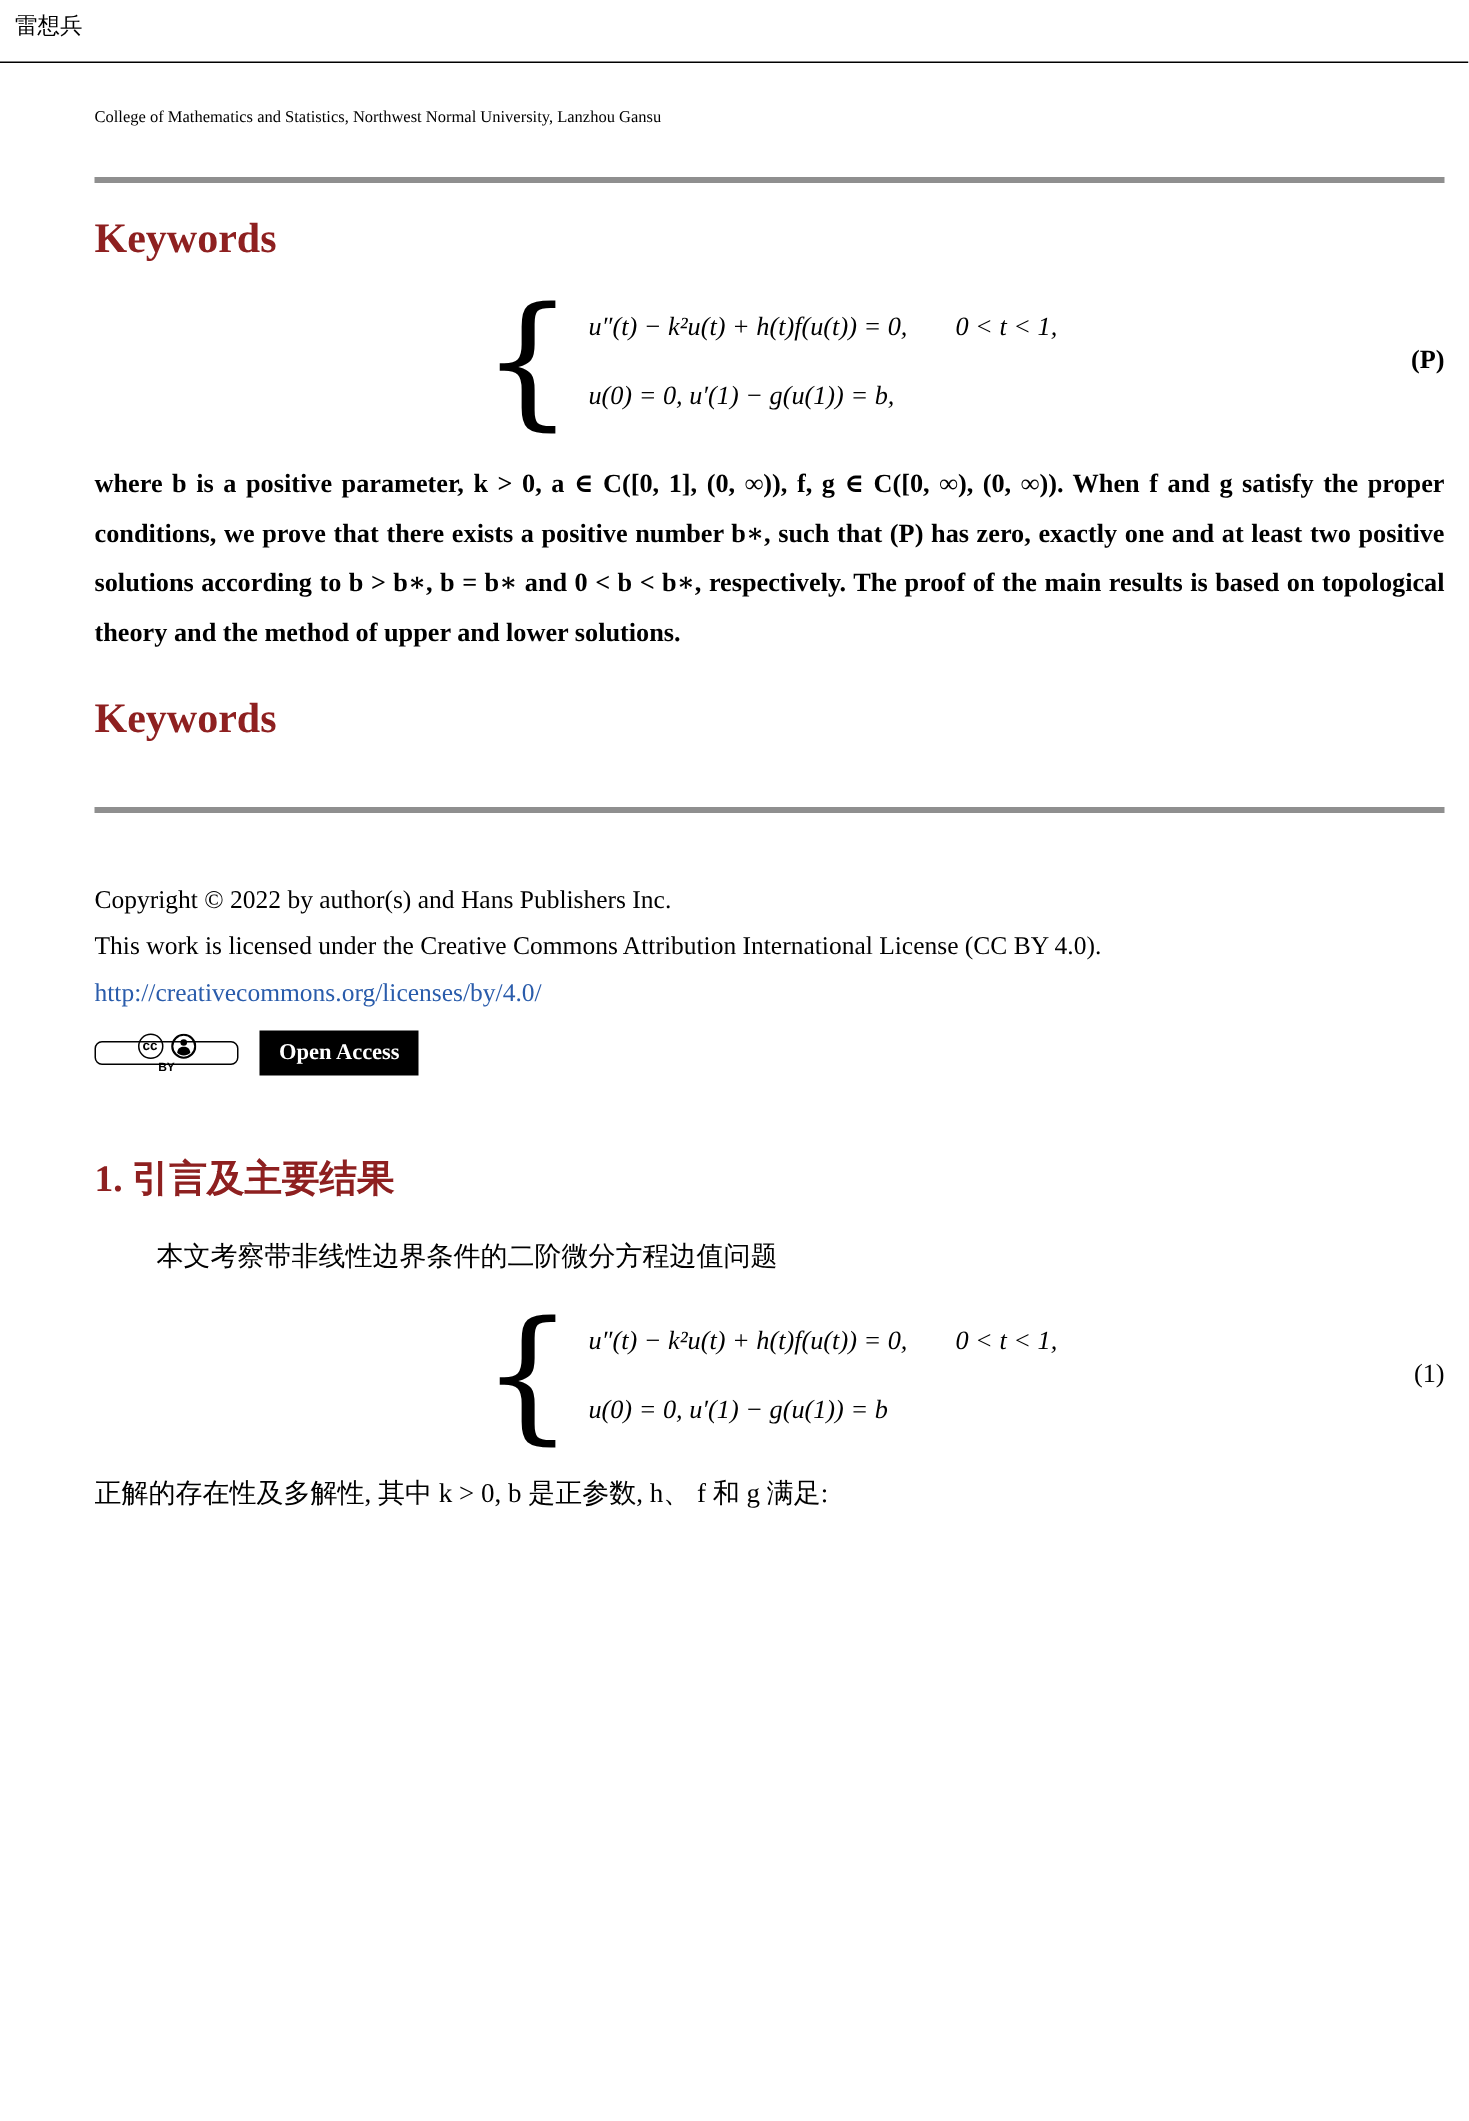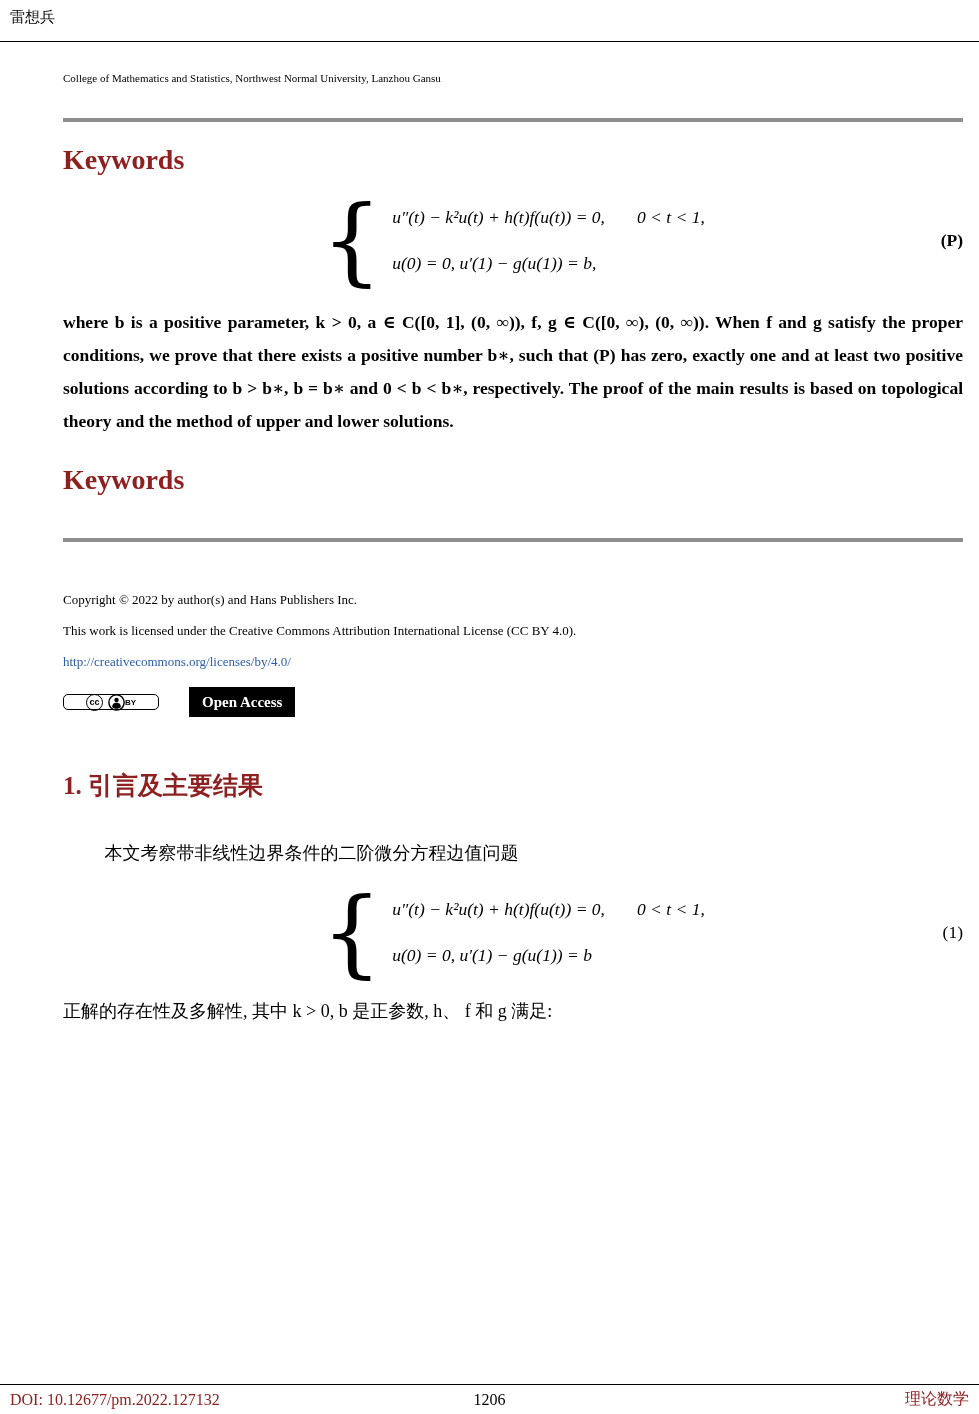--- a/index.html
+++ b/index.html
@@ -43,48 +43,48 @@
   .eq-lines { font-size: 17.5px; }
   .eq-line { line-height: 46px; white-space: nowrap; }
   .math { font-style: italic; }
   .eq-cond { margin-left: 32px; }
   .eq-label { position: absolute; right: 0; top: 50%; transform: translateY(-50%); font-size: 17.5px; }
   .eq-label.bold { font-weight: bold; }
 
   .keywords-par { margin-top: 20px; }
   .kw-heading { margin-top: 26px; }
 
-  .copyright-block { margin-top: 42px; font-size: 13px; line-height: 31px; }
+  .copyright-block { margin-top: 42px; font-size: 17px; line-height: 31px; }
   .license-link { color: var(--link, #2a5cab); text-decoration: none; }
 
   .badges { margin-top: 10px; display: flex; align-items: center; gap: 14px; }
   .cc-badge {
-    display: inline-flex; flex-direction: row; align-items: center; justify-content: center;
+    display: inline-flex; flex-direction: column; align-items: center; justify-content: center;
     width: 96px; height: 16px; border: 1.5px solid #000; border-radius: 5px;
     background: #fff; color: #000; text-decoration: none;
   }
   .cc-row { display: flex; align-items: center; gap: 5px; }
   .cc-circle {
     width: 17px; height: 17px; border: 1.6px solid #000; border-radius: 50%;
     display: inline-flex; align-items: center; justify-content: center;
     font-size: 9px; font-weight: bold; font-family: "Liberation Sans", sans-serif;
   }
   .person-svg { display: block; }
   .by-label { font-size: 8px; font-weight: bold; margin-top: 1px; font-family: "Liberation Sans", sans-serif; }
   .oa-badge {
     display: inline-flex; align-items: center; justify-content: center;
     height: 30px; padding: 0 13px; background: #000; color: #fff;
-    font-weight: bold; font-size: 15px; margin-left: 16px;
+    font-weight: bold; font-size: 15px;
   }
 
   .zh-heading {
     margin-top: 52px; font-size: 25px; font-weight: bold;
     color: var(--heading, #8e2020);
   }
-  .zh-par { margin-top: 36px; font-size: 18px; line-height: 30px; }
+  .zh-par { margin-top: 20px; font-size: 18px; line-height: 30px; }
   .zh-par.indent { text-indent: 2.3em; }
   .zh-par.tight { margin-top: 10px; }
 
   .footer {
     position: absolute; left: 0; right: 0; bottom: 0; height: 30px;
     border-top: 1px solid #000;
     display: flex; align-items: center; padding: 0 10px;
     font-size: 16px;
   }
   .footer .doi { flex: 1; color: var(--heading, #8e2020); }
@@ -163,19 +163,14 @@
           <div class="eq-line"><span class="math">u(0) = 0, u′(1) − g(u(1)) = b</span></div>
         </div>
       </div>
       <span class="eq-label">(1)</span>
     </div>
 
     <p class="zh-par tight">正解的存在性及多解性, 其中 k &gt; 0, b 是正参数, h、 f 和 g 满足:</p>
 
   </main>
 
-  <footer class="footer">
-    <span class="doi">DOI: 10.12677/pm.2022.127132</span>
-    <span class="page-num">1206</span>
-    <span class="journal">理论数学</span>
-  </footer>
 
 </div>
 
 </body></html>

